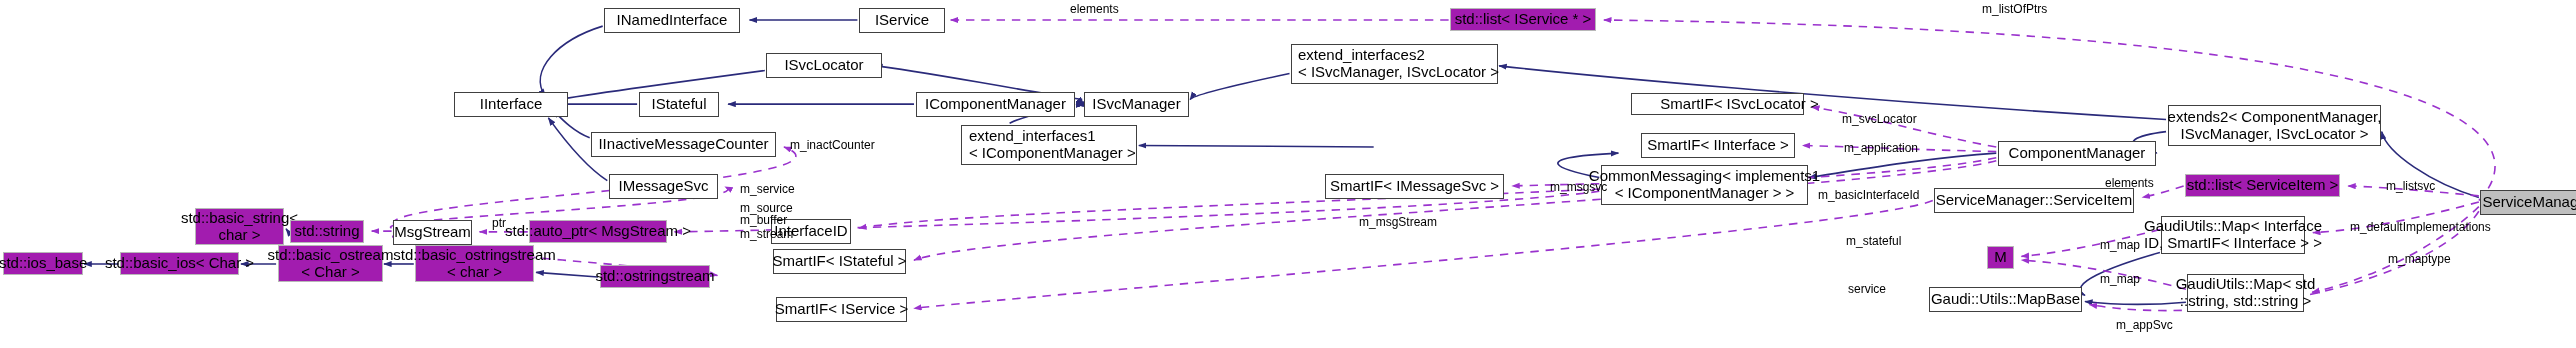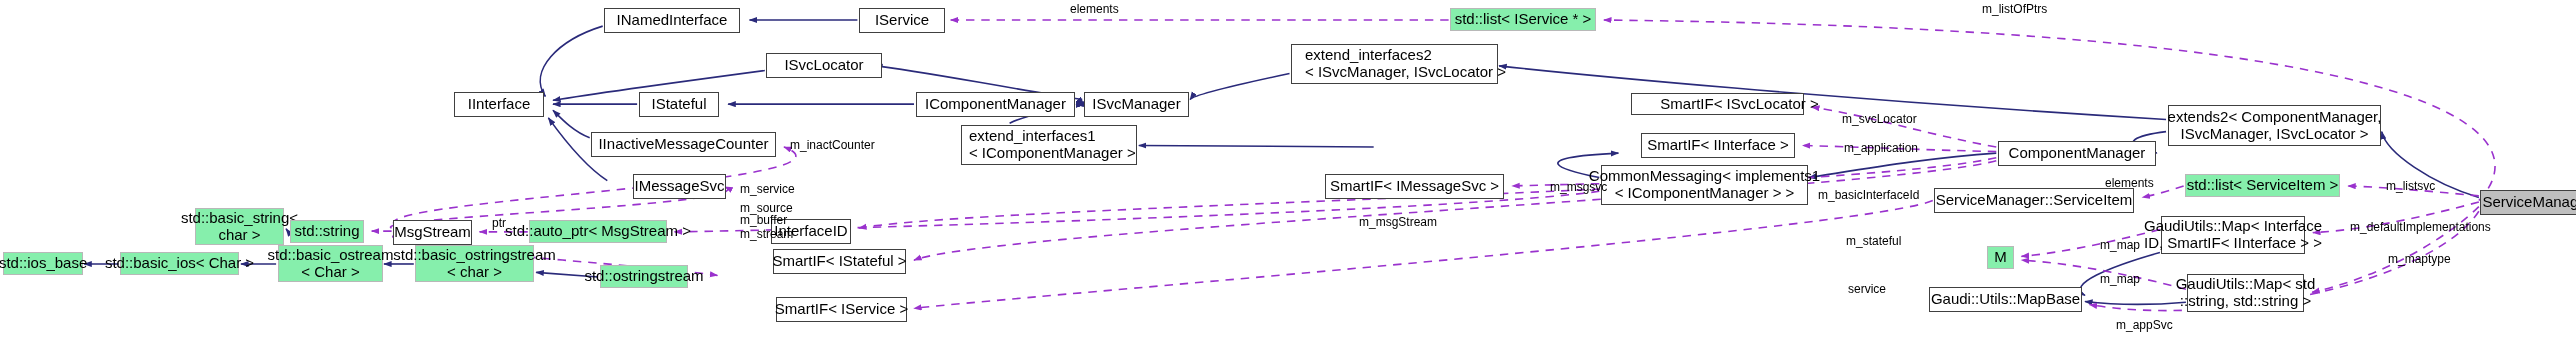--- a/index.html
+++ b/index.html
@@ -38,21 +38,21 @@
     z-index: 3;
   }
   
   .node.cls {
     border: 1.2px solid #404040;
     background: #ffffff;
   }
   
   .node.ext {
     border: 0.9px solid #b8b8b8;
-    background: #86efac;
+    background: #a21caf;
   }
   
   .node.current {
     border: 1.2px solid #404040;
     background: #bfbfbf;
   }
   .edge-label {
     position: absolute;
     font-family: "Liberation Sans", sans-serif;
     font-size: 12px;
@@ -200,35 +200,35 @@
 
     <g id="edge-isvcmanager-icomponentmanager" fill="none" stroke="#2a2a7a" stroke-width="2.1" marker-end="url(#arrI)">
       <path d="M1415,136 L1407,136"></path>
     </g>
   </svg>
 
   <div class="node cls" style="left:604px;top:7.6px;width:136px;height:25px;">INamedInterface</div>
   <div class="node cls" style="left:859px;top:7.6px;width:86px;height:25px;">IService</div>
   <div class="node ext" style="left:1450px;top:7.6px;width:146px;height:23px;">std::list&lt; IService * &gt;</div>
   <div class="node cls" style="left:766px;top:53px;width:116px;height:25px;">ISvcLocator</div>
-  <div class="node cls" style="left:1291px;top:44px;width:207px;height:40px;text-align:left;justify-content:flex-start;padding-left:13px;">extend_interfaces2
+  <div class="node cls" style="left:1291px;top:44px;width:207px;height:40px;text-align:left;justify-content:flex-start;padding-left:6px;">extend_interfaces2
 &lt; ISvcManager, ISvcLocator &gt;</div>
-  <div class="node cls" style="left:454px;top:92px;width:90px;height:24.5px;">IInterface</div>
+  <div class="node cls" style="left:454px;top:92px;width:114px;height:24.5px;">IInterface</div>
   <div class="node cls" style="left:639px;top:92px;width:80px;height:24.5px;">IStateful</div>
   <div class="node cls" style="left:916px;top:92px;width:159px;height:24.5px;">IComponentManager</div>
   <div class="node cls" style="left:1084px;top:92px;width:105px;height:24.5px;">ISvcManager</div>
   <div class="node cls" style="left:1631px;top:93px;width:173px;height:22px;padding-left:44px;">SmartIF&lt; ISvcLocator &gt;</div>
   <div class="node cls" style="left:2168px;top:105px;width:213px;height:41px;">extends2&lt; ComponentManager,
 ISvcManager, ISvcLocator &gt;</div>
   <div class="node cls" style="left:591px;top:132px;width:185px;height:24.5px;">IInactiveMessageCounter</div>
   <div class="node cls" style="left:961px;top:125px;width:176px;height:40px;text-align:left;justify-content:flex-start;padding-left:6.9px;">extend_interfaces1
 &lt; IComponentManager &gt;</div>
   <div class="node cls" style="left:1641px;top:133px;width:154px;height:24.5px;">SmartIF&lt; IInterface &gt;</div>
   <div class="node cls" style="left:1998px;top:141px;width:158px;height:24.5px;">ComponentManager</div>
-  <div class="node cls" style="left:609px;top:174px;width:93px;height:24.5px;margin-left:24px;">IMessageSvc</div>
+  <div class="node cls" style="left:609px;top:174px;width:109px;height:24.5px;">IMessageSvc</div>
   <div class="node cls" style="left:1325px;top:174px;width:179px;height:24.5px;">SmartIF&lt; IMessageSvc &gt;</div>
   <div class="node cls" style="left:1601px;top:165px;width:207px;height:40px;">CommonMessaging&lt; implements1
 &lt; IComponentManager &gt; &gt;</div>
   <div class="node ext" style="left:2185px;top:174px;width:155px;height:23px;">std::list&lt; ServiceItem &gt;</div>
   <div class="node cls" style="left:1934px;top:188px;width:200px;height:24.5px;">ServiceManager::ServiceItem</div>
   <div class="node current" style="left:2480px;top:190px;width:114px;height:24.5px;">ServiceManager</div>
   <div class="node ext" style="left:195px;top:208px;width:89px;height:37px;">std::basic_string&lt;
 char &gt;</div>
   <div class="node ext" style="left:290px;top:220px;width:74px;height:23px;">std::string</div>
   <div class="node cls" style="left:393px;top:220px;width:79px;height:24.5px;">MsgStream</div>
@@ -240,21 +240,21 @@
   <div class="node cls" style="left:773px;top:249px;width:133px;height:24.5px;">SmartIF&lt; IStateful &gt;</div>
   <div class="node cls" style="left:2187px;top:274px;width:117px;height:38px;">GaudiUtils::Map&lt; std
 ::string, std::string &gt;</div>
   <div class="node cls" style="left:1929px;top:287px;width:153px;height:24.5px;">Gaudi::Utils::MapBase</div>
   <div class="node ext" style="left:3.1px;top:252px;width:80px;height:23px;">std::ios_base</div>
   <div class="node ext" style="left:120px;top:252px;width:119px;height:23px;">std::basic_ios&lt; Char &gt;</div>
   <div class="node ext" style="left:278px;top:245px;width:105px;height:37px;">std::basic_ostream
 &lt; Char &gt;</div>
   <div class="node ext" style="left:415px;top:245px;width:119px;height:37px;">std::basic_ostringstream
 &lt; char &gt;</div>
-  <div class="node ext" style="left:600px;top:265px;width:88px;height:23px;">std::ostringstream</div>
+  <div class="node ext" style="left:600px;top:265px;width:110px;height:23px;">std::ostringstream</div>
   <div class="node cls" style="left:776px;top:297px;width:131px;height:24.5px;">SmartIF&lt; IService &gt;</div>
 
   <div class="edge-label" style="left:1070px;top:1.5px;">elements</div>
   <div class="edge-label" style="left:1982px;top:1.5px;">m_listOfPtrs</div>
   <div class="edge-label" style="left:790px;top:138px;">m_inactCounter</div>
   <div class="edge-label" style="left:1842px;top:112px;">m_svcLocator</div>
   <div class="edge-label" style="left:1844px;top:141px;">m_application</div>
   <div class="edge-label" style="left:740px;top:182px;">m_service</div>
   <div class="edge-label" style="left:1550px;top:180px;">m_msgsvc</div>
   <div class="edge-label" style="left:2105px;top:176px;">elements</div>

